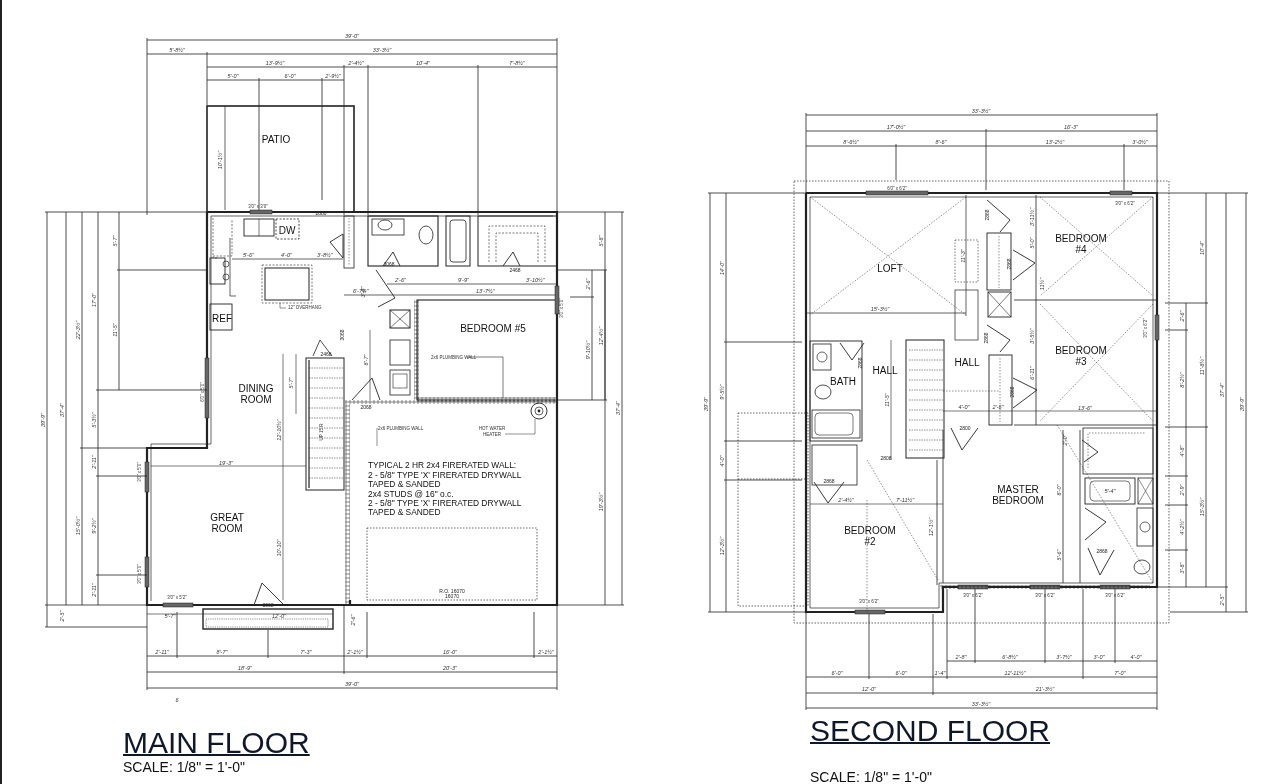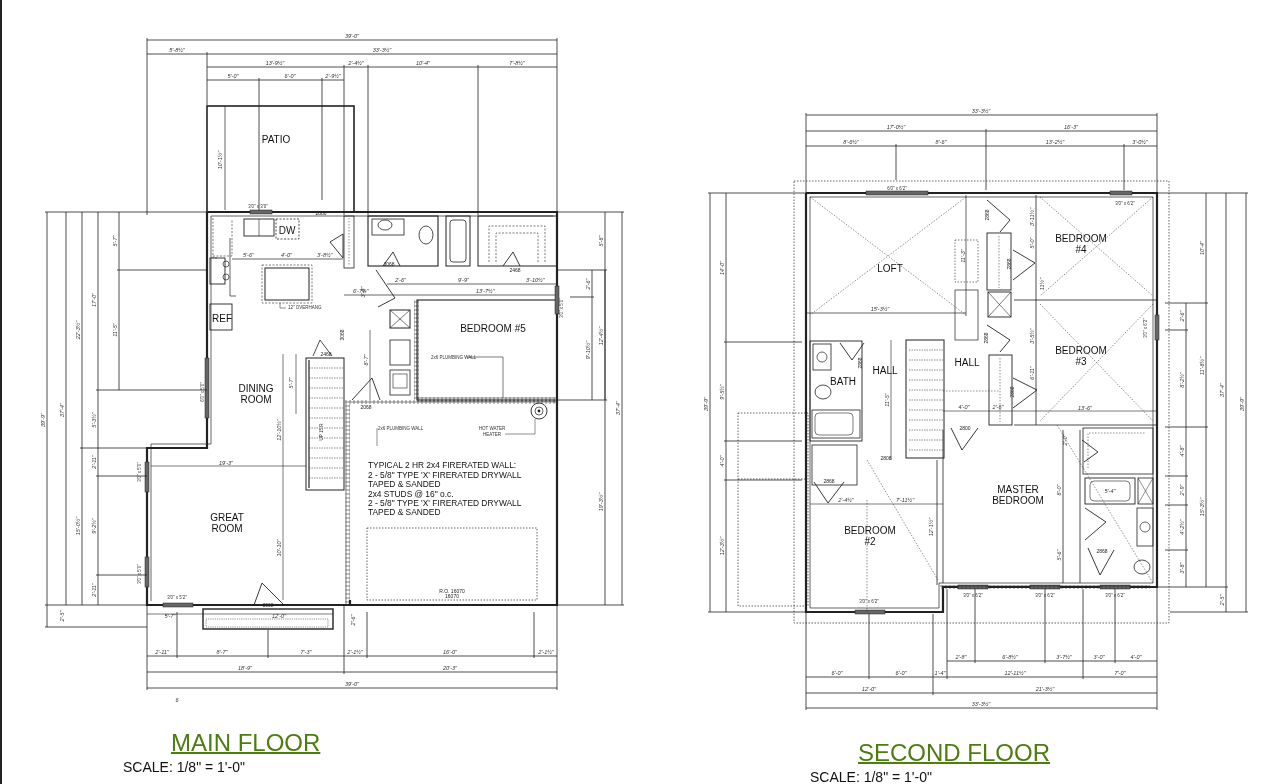--- a/index.html
+++ b/index.html
@@ -3,21 +3,21 @@
 <meta charset="utf-8">
 <style>
   html,body{margin:0;padding:0;background:#fff;}
   body{width:1280px;height:784px;position:relative;overflow:hidden;font-family:"Liberation Sans",sans-serif;color:#111;}
   svg{position:absolute;left:0;top:0;}
   .dim{font-family:"Liberation Sans",sans-serif;font-size:5.5px;font-style:italic;fill:#333;}
   .room{font-family:"Liberation Sans",sans-serif;font-size:10px;fill:#111;}
   .small{font-family:"Liberation Sans",sans-serif;font-size:4.5px;fill:#333;}
   .note{font-family:"Liberation Sans",sans-serif;font-size:8.4px;fill:#111;}
   .tiny{font-family:"Liberation Sans",sans-serif;font-size:5px;fill:#222;}
-  .title{position:absolute;font-family:"Liberation Sans",sans-serif;font-size:24px;line-height:30px;text-decoration:underline;text-decoration-thickness:2px;color:#4d7c0f;margin-left:48px;}
+  .title{position:absolute;font-family:"Liberation Sans",sans-serif;font-size:30px;line-height:30px;text-decoration:underline;text-decoration-thickness:2px;color:#0f172a;}
   .scale{position:absolute;font-family:"Liberation Sans",sans-serif;font-size:14px;line-height:14px;color:#111;}
   .leftedge{position:absolute;left:0;top:0;width:2px;height:784px;background:#222;}
 </style>
 </head>
 <body>
 
 <div class="leftedge"></div>
 
 <svg width="1280" height="784" viewBox="0 0 1280 784">
   <defs>
@@ -586,14 +586,14 @@
       <text class="dim" x="1120" y="675" text-anchor="middle">7'-0"</text>
       <text class="dim" x="869" y="691" text-anchor="middle">12'-0"</text>
       <text class="dim" x="1045" y="691" text-anchor="middle">21'-3½"</text>
       <text class="dim" x="981" y="706" text-anchor="middle">33'-3½"</text>
     </g>
   </g>
 </svg>
 
 <div class="title" style="left:123px;top:728px;">MAIN FLOOR</div>
 <div class="scale" style="left:123px;top:760px;">SCALE: 1/8" = 1'-0"</div>
-<div class="title" style="left:810px;top:738px;">SECOND FLOOR</div>
+<div class="title" style="left:810px;top:716px;">SECOND FLOOR</div>
 <div class="scale" style="left:810px;top:770px;">SCALE: 1/8" = 1'-0"</div>
 
 </body></html>

